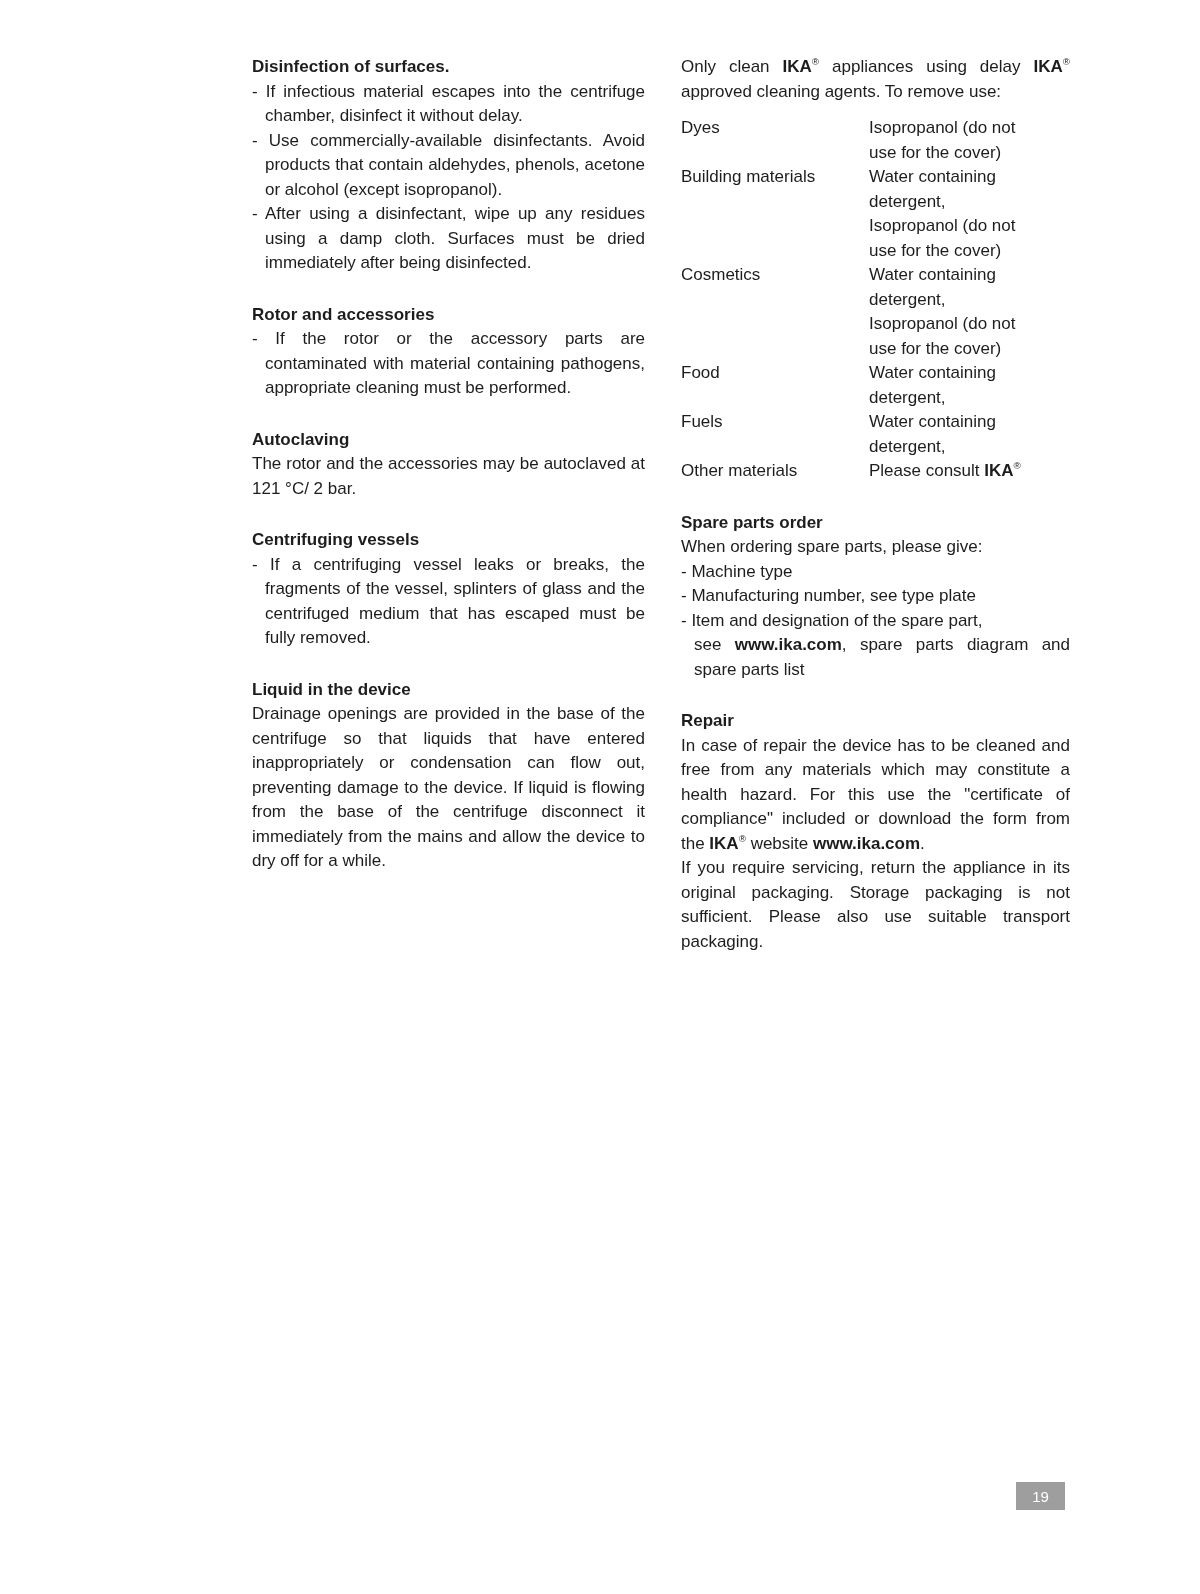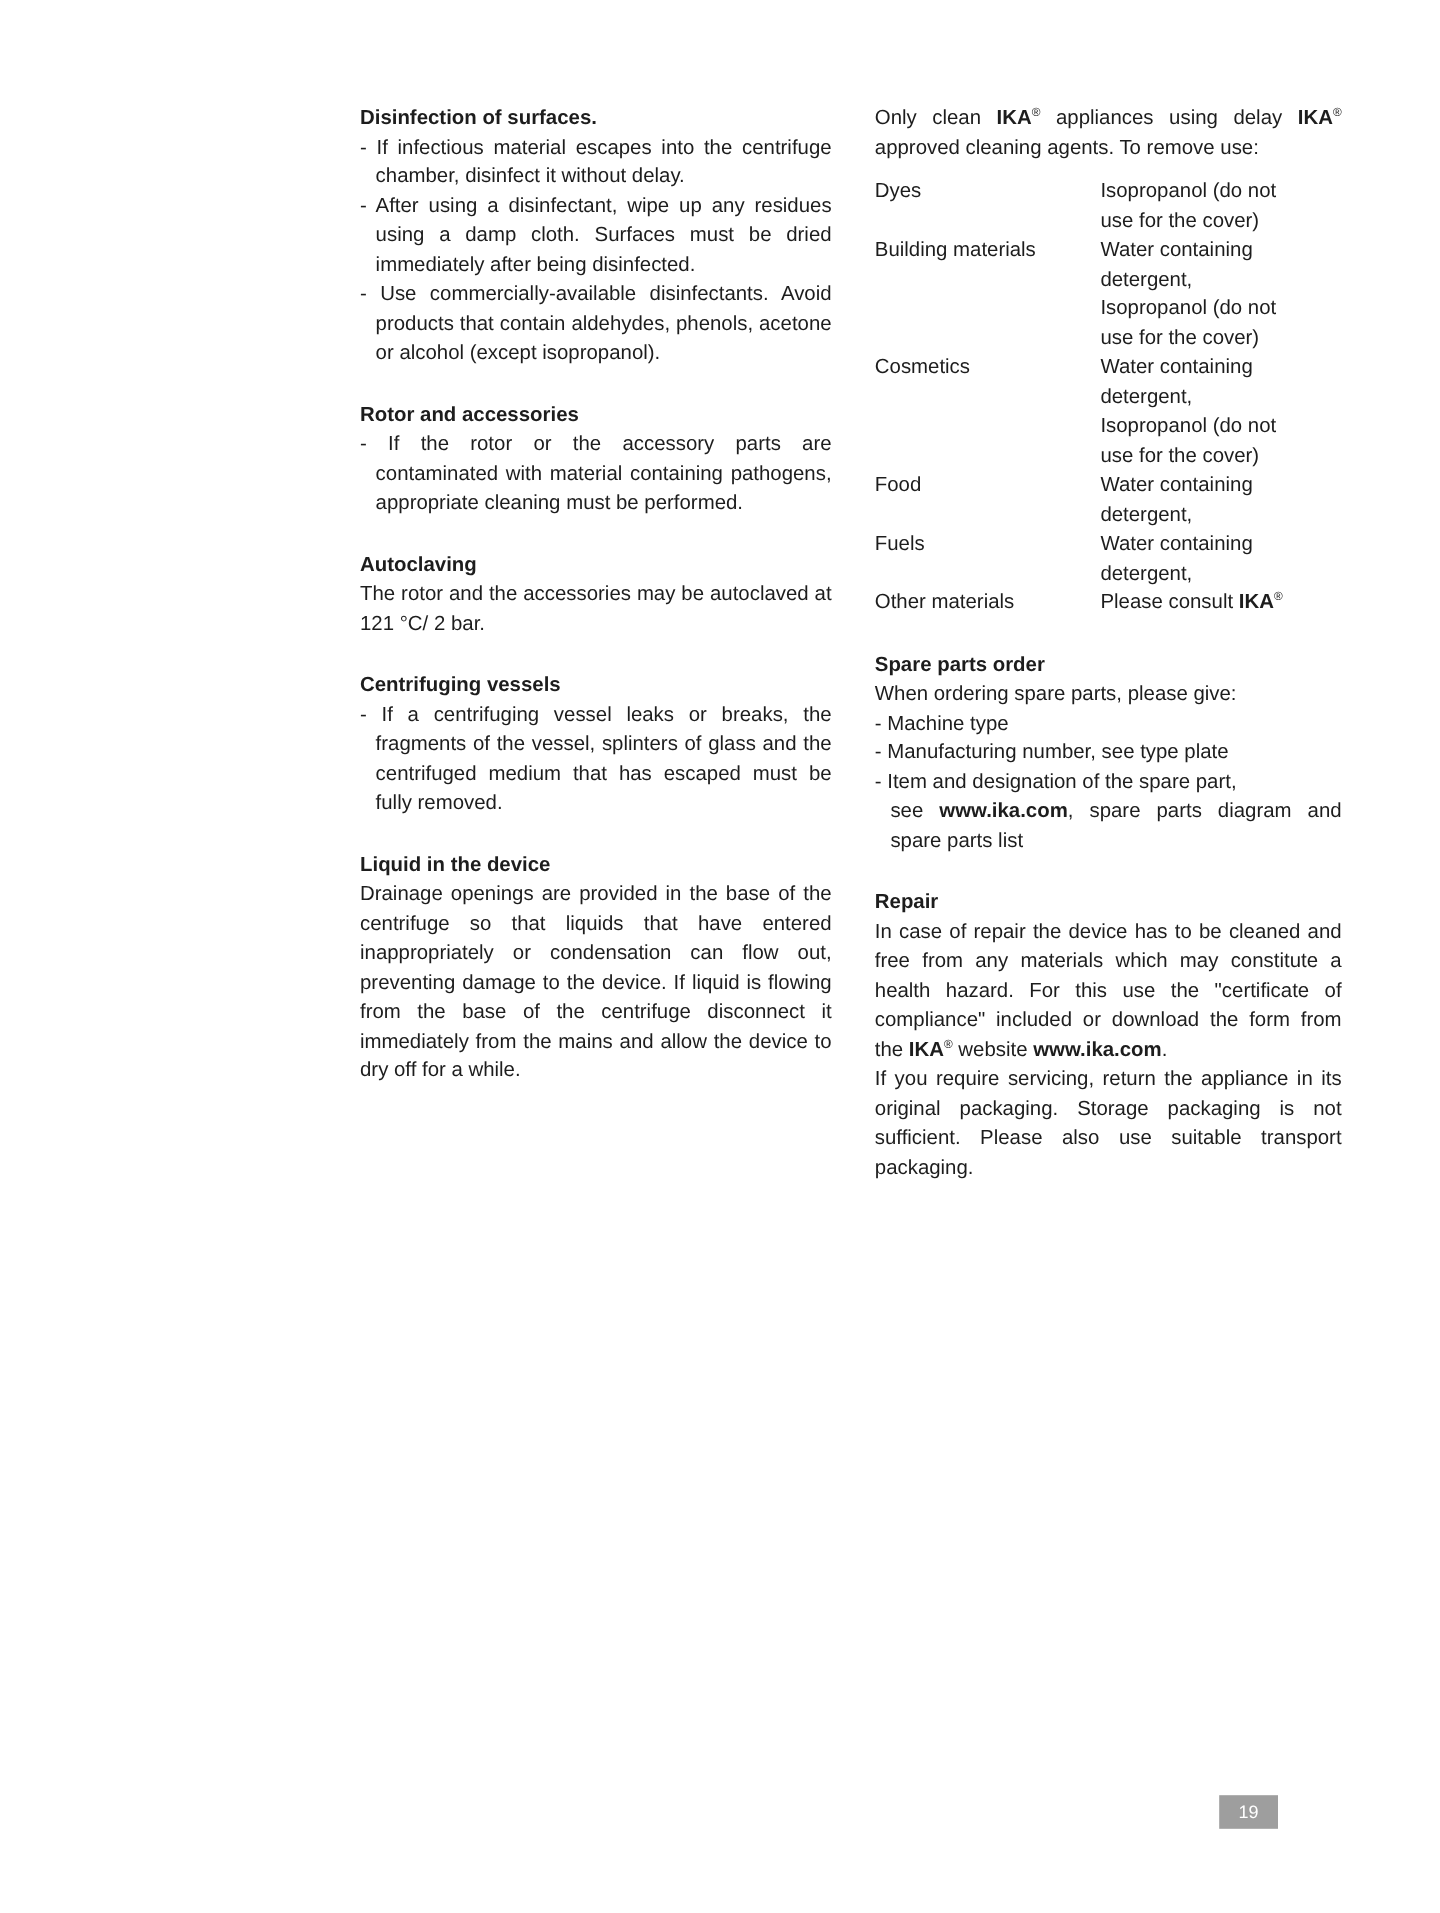--- a/index.html
+++ b/index.html
@@ -13,22 +13,21 @@
   }
   .page {
     position: relative;
     width: 1200px;
     height: 1594px;
     background: #ffffff;
     overflow: hidden;
   }
   .content {
     display: flex;
-    padding: 86px 130px 0 252px;
-    margin-left: 48px;
+    padding: 55px 130px 0 252px;
   }
   .col-left  { width: 393px; margin-right: 36px; flex: none; }
   .col-right { width: 389px; flex: none; }
 
   h3, p, .cell {
     font-size: 17px;
     line-height: 24.5px;
   }
   h3 { font-weight: 700; }
   b  { font-weight: 700; }
@@ -53,21 +52,21 @@
   .t-row {
     display: grid;
     grid-template-columns: 188px 1fr;
     align-items: start;
   }
   .cell-agent { white-space: pre-line; }
 
   .page-number {
     position: absolute;
     right: 135px;
-    bottom: 70px;
+    bottom: 84px;
     width: 49px;
     height: 28px;
     background: #9e9e9e;
     color: #ffffff;
     font-size: 15px;
     display: flex;
     align-items: center;
     justify-content: center;
   }
 </style>
@@ -75,22 +74,22 @@
 <body>
 
 <div class="page">
   <div class="content">
 
     <div class="col-left">
 
       <section class="section">
         <h3>Disinfection of surfaces.</h3>
         <p class="bullet">- If infectious material escapes into the centrifuge chamber, disinfect it without delay.</p>
+        <p class="bullet">- Use commercially-available disinfectants. Avoid products that contain aldehydes, phenols, acetone or alcohol (except isopropanol).</p>
         <p class="bullet">- After using a disinfectant, wipe up any residues using a damp cloth. Surfaces must be dried immediately after being disinfected.</p>
-        <p class="bullet">- Use commercially-available disinfectants. Avoid products that contain aldehydes, phenols, acetone or alcohol (except isopropanol).</p>
       </section>
 
       <section class="section">
         <h3>Rotor and accessories</h3>
         <p class="bullet">- If the rotor or the accessory parts are contaminated with material containing pathogens, appropriate cleaning must be performed.</p>
       </section>
 
       <section class="section">
         <h3>Autoclaving</h3>
         <p class="body-text">The rotor and the accessories may be autoclaved at 121 °C/ 2 bar.</p>

